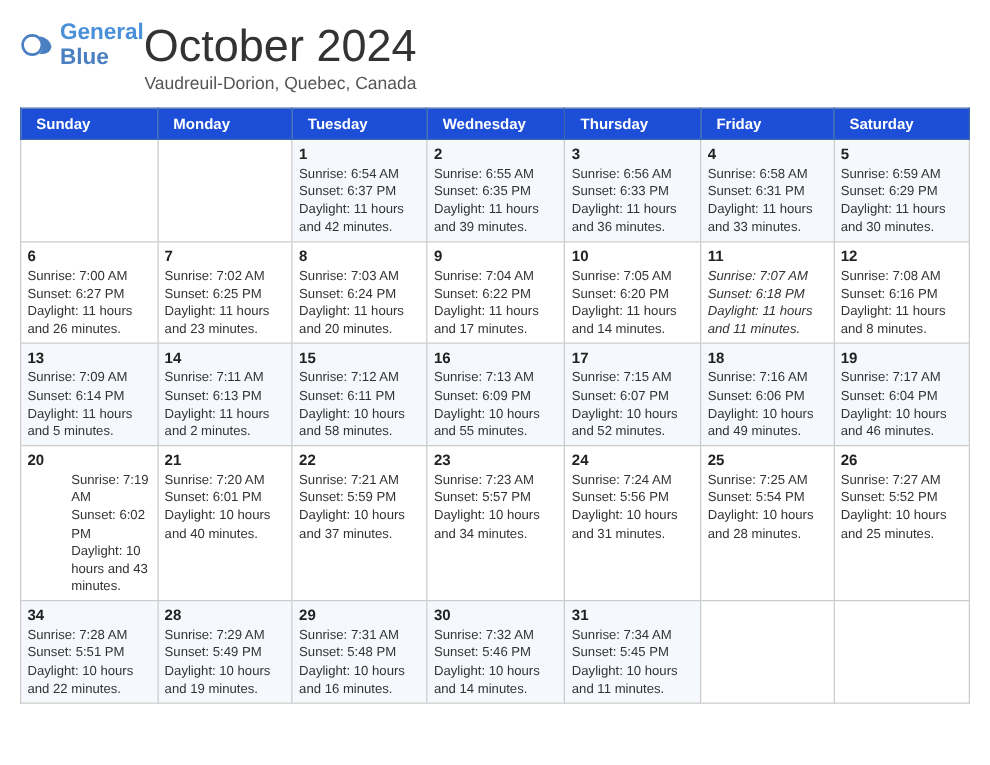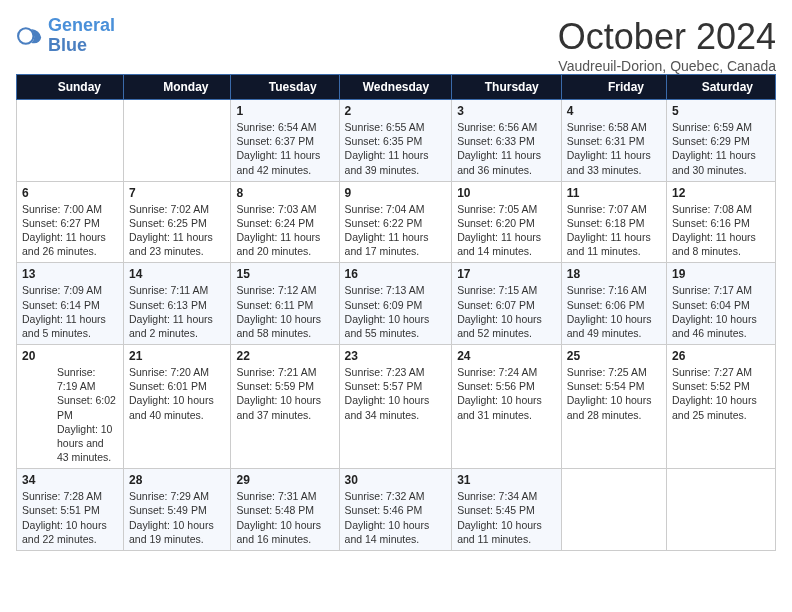--- a/index.html
+++ b/index.html
@@ -5,22 +5,23 @@
     * { box-sizing: border-box; margin: 0; padding: 0; }
     body {
       font-family: Arial, sans-serif;
       background: #fff;
       width: 792px;
       min-height: 612px;
       padding: 16px;
     }
     .header {
       display: flex;
-      justify-content: space-between;
+      justify-content: flex-start;
       align-items: flex-start;
+      margin-bottom: 12px;
     }
     .logo {
       display: flex;
       align-items: center;
       gap: 4px;
     }
     .logo-text {
       font-size: 18px;
       font-weight: bold;
       color: #333;
@@ -44,24 +45,24 @@
     .subtitle {
       font-size: 14px;
       color: #555;
     }
     table {
       width: 100%;
       border-collapse: collapse;
       font-size: 11px;
     }
     thead tr th {
-      background-color: #0f172a;
+      background-color: #1d4ed8;
       color: #fff;
-      text-align: right;
-      padding: 5px 22px;
+      text-align: left;
+      padding: 5px 12px;
       font-size: 12px;
       font-weight: bold;
       border: 1px solid #3a6aaa;
     }
     tbody tr td {
       border: 1px solid #ccc;
       vertical-align: top;
       padding: 4px 5px;
       width: 113px;
       min-height: 70px;
@@ -178,21 +179,21 @@
 Daylight: 11 hours and 17 minutes.</div>
         </td>
         <td>
           <div class="day-num">10</div>
           <div class="day-info" style="white-space: pre-line;">Sunrise: 7:05 AM
 Sunset: 6:20 PM
 Daylight: 11 hours and 14 minutes.</div>
         </td>
         <td>
           <div class="day-num">11</div>
-          <div class="day-info" style="white-space: pre-line;">Sunrise: 7:07 AM
+          <div class="day-info" style="white-space: pre-line; font-style: italic;">Sunrise: 7:07 AM
 Sunset: 6:18 PM
 Daylight: 11 hours and 11 minutes.</div>
         </td>
         <td>
           <div class="day-num">12</div>
           <div class="day-info" style="white-space: pre-line;">Sunrise: 7:08 AM
 Sunset: 6:16 PM
 Daylight: 11 hours and 8 minutes.</div>
         </td>
       </tr>

